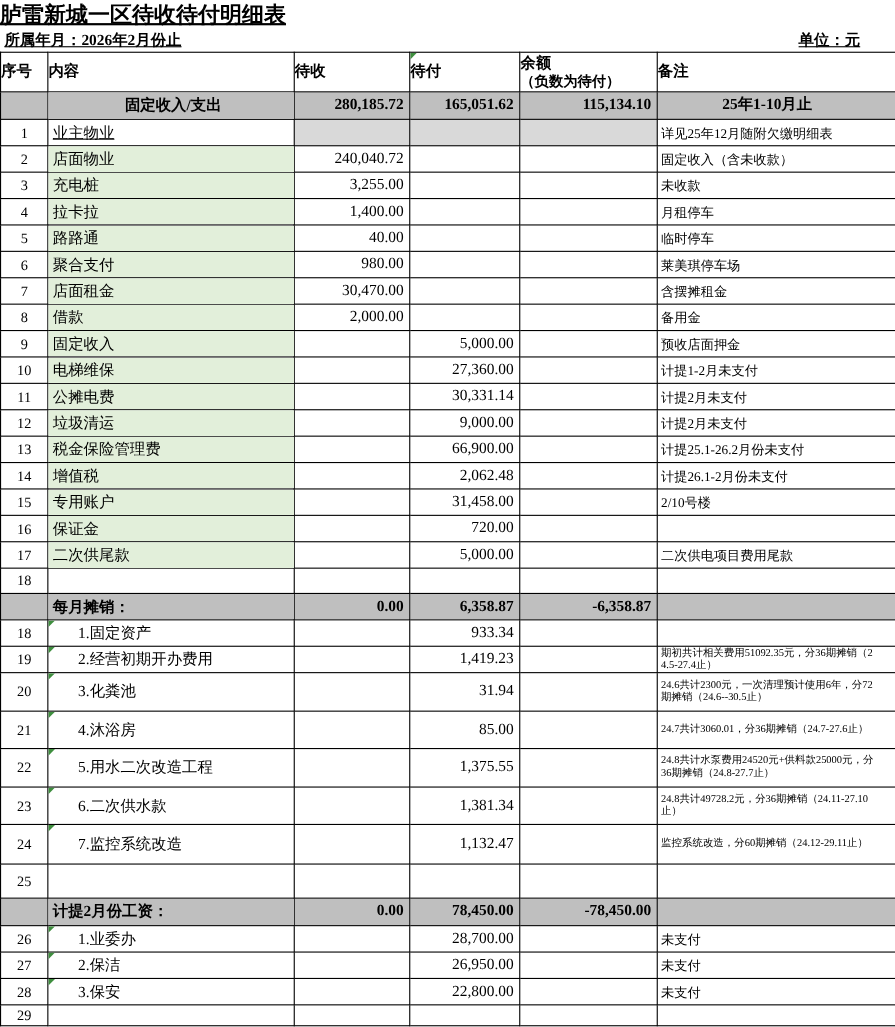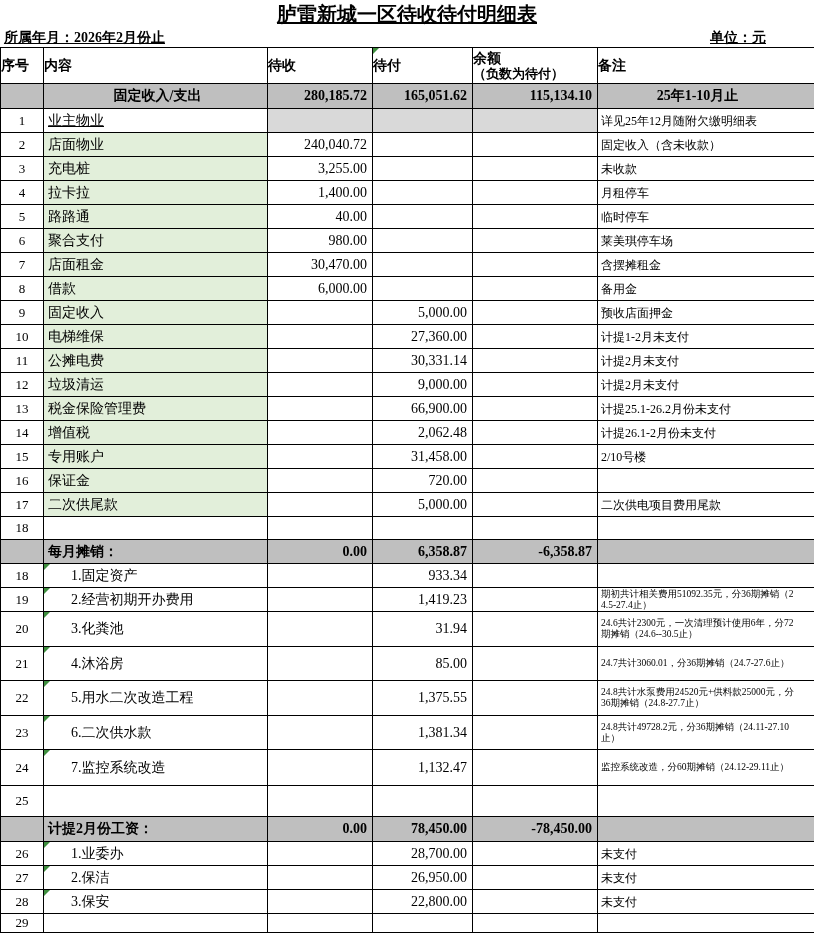--- a/index.html
+++ b/index.html
@@ -11,24 +11,24 @@
     --text-c:#000000;
   }
   *{box-sizing:border-box;}
   html,body{margin:0;padding:0;}
   body{
     width:814px;height:934px;overflow:hidden;background:#ffffff;
     color:var(--text-c);
     font-family:"Liberation Serif","DejaVu Serif",serif;
   }
   .sheet{width:814px;height:934px;overflow:hidden;}
-  .title-row{height:28px;line-height:29px;text-align:center;}
+  .title-row{height:28px;line-height:29px;}
   .title-row span{font-size:20px;font-weight:bold;text-decoration:underline;}
   .info-row{height:19px;display:flex;justify-content:space-between;align-items:center;
-    padding:0 48px 0 4px;font-size:14px;font-weight:bold;}
+    padding:0 32px 0 4px;font-size:14px;font-weight:bold;}
   .info-row span{text-decoration:underline;line-height:17px;}
   table{border-collapse:collapse;table-layout:fixed;width:814px;}
   th,td{border:1px solid var(--border-c);padding:0;overflow:hidden;vertical-align:middle;}
   thead th{height:36px;font-size:14px;font-weight:bold;text-align:left;position:relative;
     white-space:nowrap;line-height:16px;}
   .bal-sub{display:block;font-size:13px;line-height:15px;margin-top:-1px;}
   td.no{text-align:center;font-size:13px;}
   td.content{text-align:left;padding-left:4px;font-size:14px;position:relative;white-space:nowrap;}
   td.num{text-align:right;padding-right:5px;font-size:14px;white-space:nowrap;}
   td.note{text-align:left;padding:0 20px 0 3px;font-size:12px;line-height:14px;white-space:nowrap;}
@@ -134,21 +134,21 @@
           <td class="no">7</td>
           <td class="content green">店面租金</td>
           <td class="num">30,470.00</td>
           <td class="num"></td>
           <td class="num"></td>
           <td class="note">含摆摊租金</td>
         </tr>
         <tr class="item" style="height: 24px;">
           <td class="no">8</td>
           <td class="content green">借款</td>
-          <td class="num">6,000.00</td>
+          <td class="num">2,000.00</td>
           <td class="num"></td>
           <td class="num"></td>
           <td class="note">备用金</td>
         </tr>
         <tr class="item" style="height: 24px;">
           <td class="no">9</td>
           <td class="content green">固定收入</td>
           <td class="num"></td>
           <td class="num">5,000.00</td>
           <td class="num"></td>

